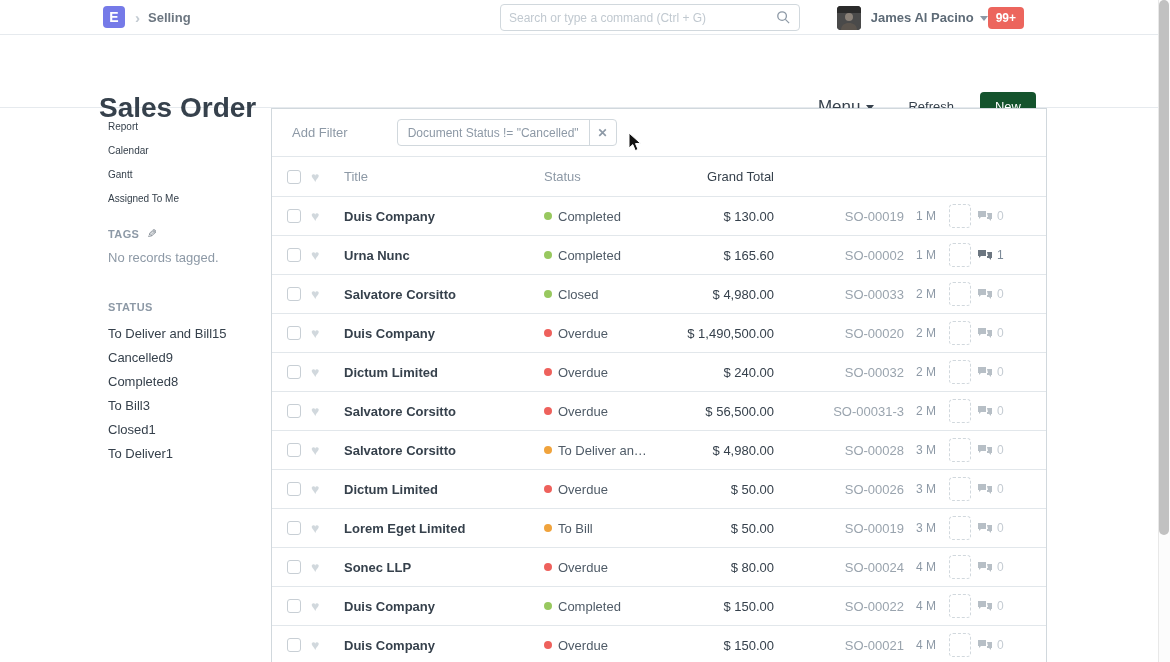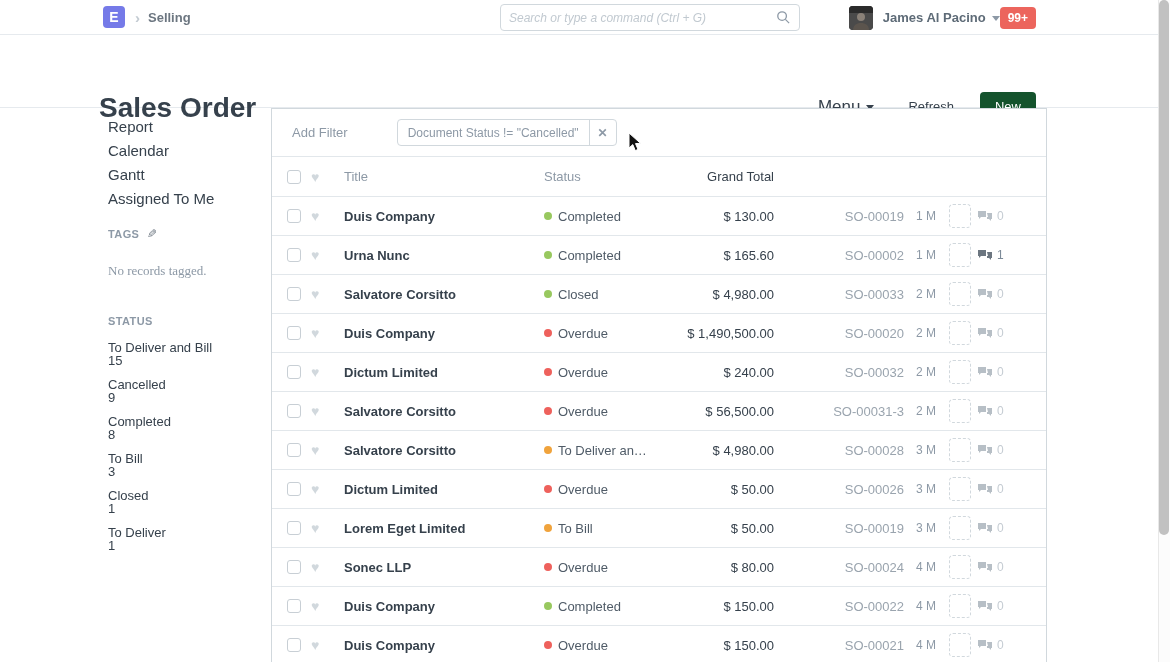--- a/index.html
+++ b/index.html
@@ -21,24 +21,24 @@
   }
   .crumb-chev { color:#c3cbd2; font-size:15px; margin:0 8px 0 10px; font-weight:bold; }
   .crumb { font-size:13px; font-weight:bold; color:#6c7680; cursor:pointer; }
   .search-wrap {
     position:absolute; left:500px; top:4px; width:300px; height:27px;
     border:1px solid #d1d8dd; border-radius:4px; background:#fff;
     display:flex; align-items:center; padding:0 8px;
   }
   .search-input {
     border:none; outline:none; flex:1; font-size:12px; color:#36414c;
-    font-family:"Liberation Sans",sans-serif; background:transparent;font-style:italic;
+    font-family:"Liberation Sans",sans-serif; background:transparent;
   }
   .search-input::placeholder { color:#c1c9d0; }
-  .navbar-right { position:absolute; right:122px; top:0; height:35px; display:flex; align-items:center; }
+  .navbar-right { position:absolute; right:134px; top:0; height:35px; display:flex; align-items:center; }
   .avatar {
     width:24px; height:24px; border-radius:4px; overflow:hidden;
     background:#3a3a3a; position:relative; cursor:pointer;
   }
   .avatar svg { display:block; }
   .user-name { font-size:13px; font-weight:bold; color:#5e6b77; margin-left:10px; cursor:pointer; }
   .caret { display:inline-block; width:0; height:0; border-left:4px solid transparent;
     border-right:4px solid transparent; border-top:5px solid #8d99a6; margin-left:6px; vertical-align:middle; }
   .notif-badge {
     background:#ec655d; color:#fff; font-size:12px; font-weight:bold;
@@ -53,28 +53,28 @@
   .head-actions { position:absolute; right:122px; top:57px; display:flex; align-items:center; }
   .menu-btn { font-size:17px; color:#36414c; cursor:pointer; margin-right:34px; }
   .menu-btn .caret { border-top-color:#36414c; }
   .refresh-btn { font-size:13px; color:#36414c; cursor:pointer; margin-right:26px; }
   .new-btn {
     background:#14532d; color:#fff; font-size:13px; border:none; border-radius:4px;
     padding:7px 15px; cursor:pointer; font-family:"Liberation Sans",sans-serif;
   }
   
   .sidebar { position:absolute; left:108px; top:120px; width:150px; }
-  .side-item { font-size:15px; color:#36414c; margin-bottom:11px; cursor:pointer; line-height:13px; }
+  .side-item { font-size:10px; color:#36414c; margin-bottom:11px; cursor:pointer; line-height:13px; }
   .side-section-label { font-size:11px; color:#8d99a6; font-weight:bold; letter-spacing:.4px; }
   .tags-head { margin-top:22px; display:flex; align-items:center; }
   .pencil-icon { margin-left:8px; color:#6c7680; font-size:12px; cursor:pointer; transform:scaleX(-1); display:inline-block; }
-  .tags-empty { font-size:13px; color:#8d99a6; margin-top:22px;font-family:Liberation Serif, serif; }
+  .tags-empty { font-size:13px; color:#8d99a6; margin-top:9px; }
   .status-head { margin-top:32px; margin-bottom:12px; }
   .status-row { display:flex; justify-content:flex-start; font-size:13px; color:#36414c;
-    margin-bottom:11px; cursor:pointer; line-height:13px;flex-direction:column; }
+    margin-bottom:11px; cursor:pointer; line-height:13px; }
   .status-count { color:#36414c; }
   
   .card {
     position:absolute; left:271px; top:108px; width:776px; height:600px;
     background:#fff; border:1px solid #d1d8dd; border-bottom:none;
   }
   .filter-bar { height:48px; border-bottom:1px solid #e2e7eb; display:flex; align-items:center; }
   .add-filter { font-size:13px; color:#8d99a6; margin-left:20px; cursor:pointer; }
   .filter-chip {
     margin-left:49px; height:27px; display:flex; align-items:stretch;

